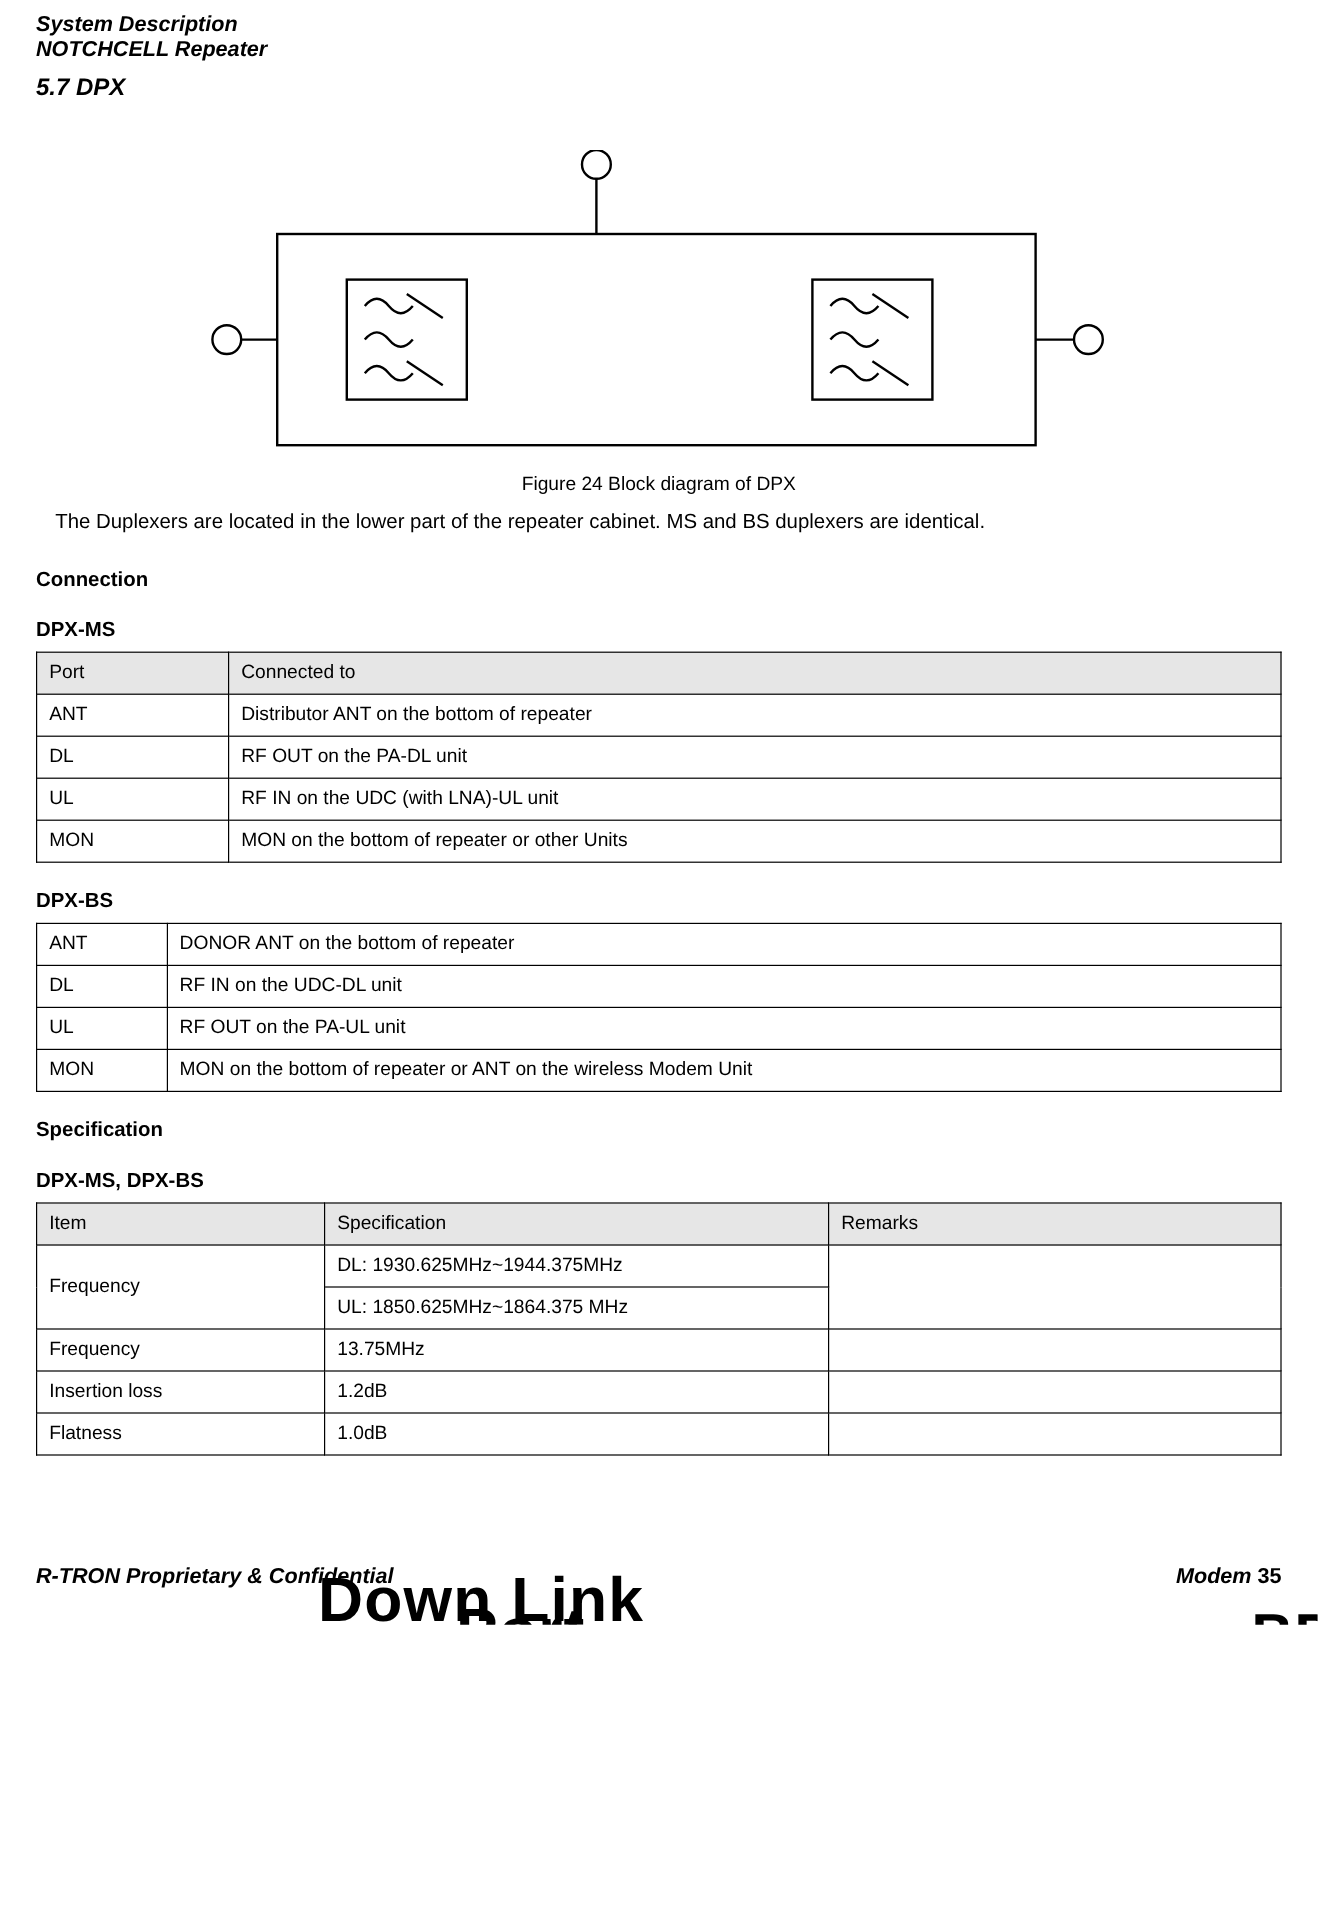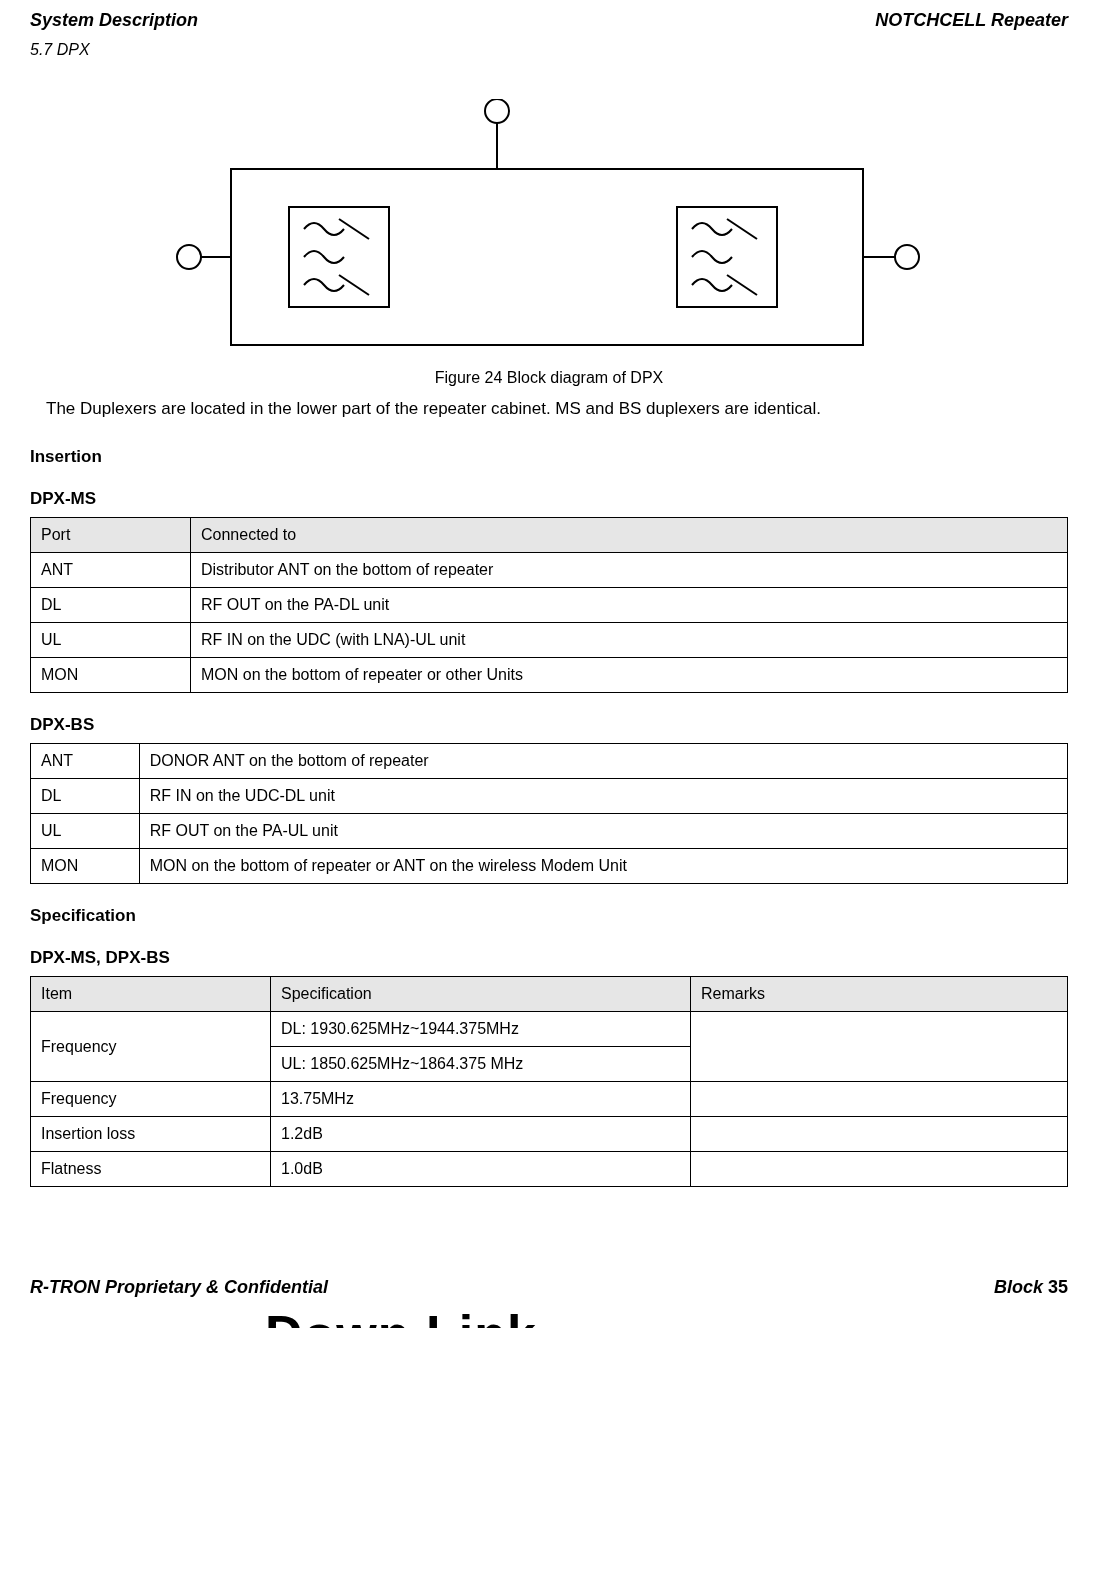--- a/index.html
+++ b/index.html
@@ -12,25 +12,26 @@
       padding: 10px 30px 30px 30px;
       position: relative;
     }
     .header-row {
       display: flex;
       justify-content: space-between;
       font-style: italic;
       font-weight: bold;
       font-size: 18px;
       margin-bottom: 10px;
+      flex-direction: column;
     }
     .section-title {
       font-style: italic;
-      font-weight: normal;
-      font-size: 16px;
+      font-weight: bold;
+      font-size: 20px;
       margin-bottom: 26px;
     }
     .diagram-area {
       width: 760px;
       height: 260px;
       margin: 40px auto 10px auto;
       position: relative;
     }
     .diagram-area svg { display: block; }
     .figure-caption {
@@ -133,21 +134,21 @@
     <path d="M523 186 q10 -12 20 0 q10 12 20 0" fill="none" stroke="#000" stroke-width="2"></path>
     <line x1="558" y1="120" x2="588" y2="140" stroke="#000" stroke-width="2"></line>
     <line x1="558" y1="176" x2="588" y2="196" stroke="#000" stroke-width="2"></line>
   </svg>
 </div>
 
 <div class="figure-caption">Figure 24 Block diagram of DPX</div>
 
 <div class="body-text">The Duplexers are located in the lower part of the repeater cabinet. MS and BS duplexers are identical.</div>
 
-<div class="subhead">Insertion</div>
+<div class="subhead">Connection</div>
 
 <div class="subhead">DPX-MS</div>
 <table>
   <tbody>
       <tr class="shaded">
     <td style="width:160px">Port</td>
     <td>Connected to</td>
   </tr>
   <tr>
         <td>ANT</td>
@@ -225,15 +226,15 @@
 </tbody>
   </table>
 
 <div class="overlay-text overlay-downlink">Down Link</div>
 <div class="overlay-text overlay-port">Port</div>
 <div class="overlay-text overlay-bpf">BPF</div>
 
 <div class="footer-row">
   <span>R-TRON Proprietary &amp; Confidential</span>
   <span>
-    <span>Block </span><span class="page-num">35</span>
+    <span>Modem </span><span class="page-num">35</span>
   </span>
 </div>
 
 </body></html>

